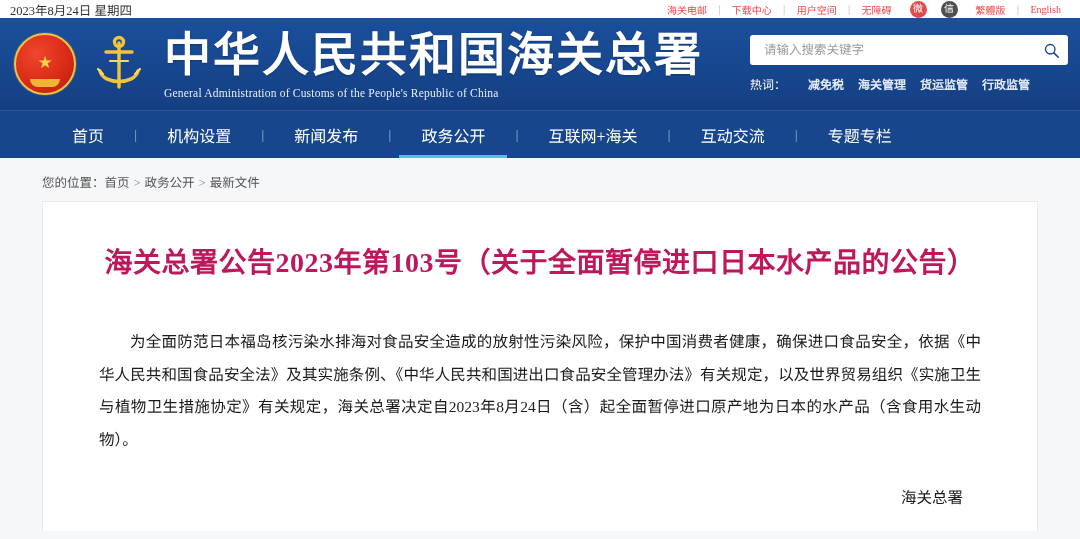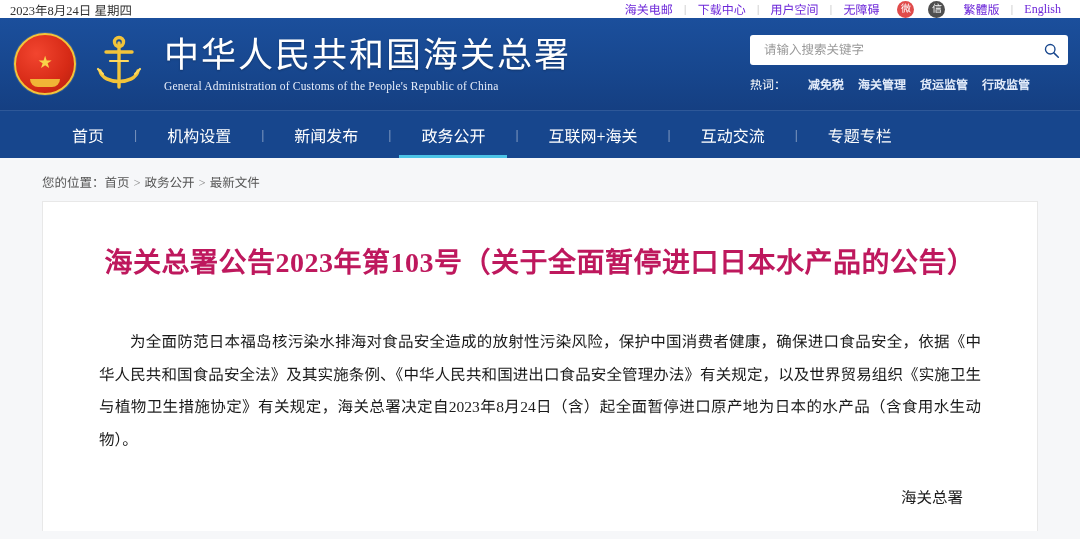--- a/index.html
+++ b/index.html
@@ -28,24 +28,24 @@
     white-space: nowrap;
     font-family: "Liberation Serif", "DejaVu Serif", serif;
   }
   .topbar-links {
     margin-left: auto;
     display: flex;
     align-items: center;
     gap: 0px;
   }
   .topbar-link {
-    color: #6d28d9;
+    color: #ef4444;
     text-decoration: none;
     padding: 0 11px;
-    font-size: 12px;
+    font-size: 10px;
     white-space: nowrap;
     font-family: "Liberation Serif", "DejaVu Serif", serif;
   }
   .topbar-sep {
     color: #d0d0d0;
     font-size: 11px;
   }
   .ico-circle {
     width: 17px; height: 17px;
     border-radius: 50%;
@@ -103,23 +103,23 @@
     margin-right: 12px;
     position: relative;
   }
   .title-block {
     display: flex;
     flex-direction: column;
     justify-content: center;
   }
   .title-cn {
     color: #ffffff;
-    font-size: 35px;
+    font-size: 47px;
     letter-spacing: 2px;
-    font-weight: 400;
+    font-weight: 700;
     line-height: 1.12;
     font-family: "Liberation Serif", "DejaVu Serif", serif;
     text-shadow: 0 1px 2px rgba(0,0,0,.25);
   }
   .title-en {
     color: #e7eefb;
     font-size: 11.5px;
     letter-spacing: .2px;
     margin-top: 5px;
     font-weight: 400;

